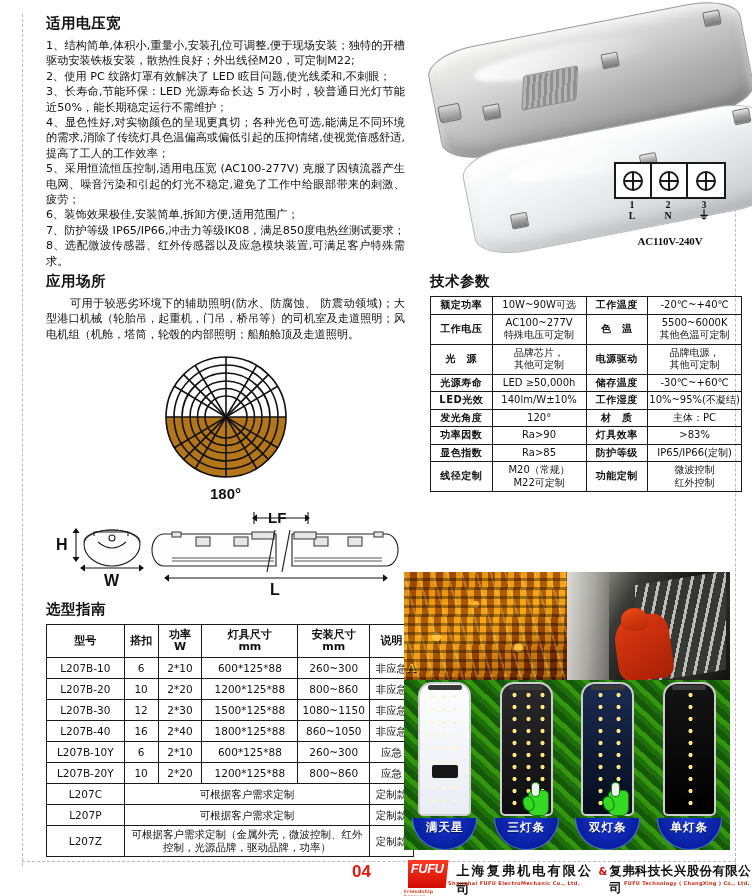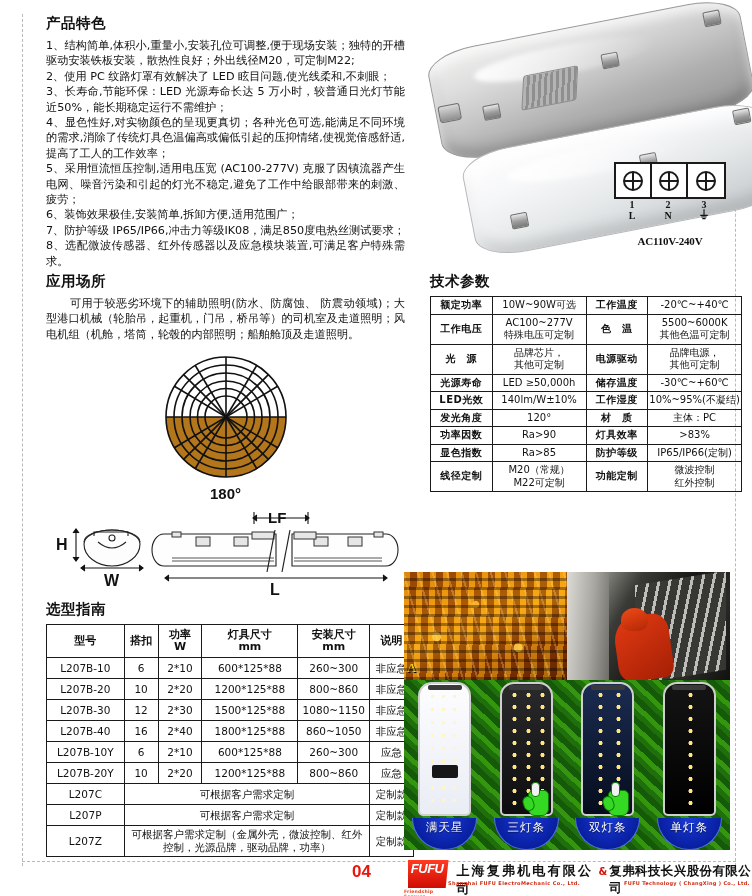--- a/index.html
+++ b/index.html
@@ -272,21 +272,21 @@
   .bal {
     position: absolute; left: 6%; right: 6%; bottom: 0; height: 32px;
     background: radial-gradient(ellipse at 50% 0%, #1b3bd6 0%, #0a22a8 60%, #04156e 100%);
     border-radius: 0 0 50% 50% / 0 0 100% 100%;
     border: 1px solid #4f6cf0;
     border-top: none;
     display: flex; align-items: flex-start; justify-content: center;
     padding-top: 2px;
   }
   .bal span {
-    font-size: 11.5px; font-weight: normal; color: #ffffff;
+    font-size: 11.5px; font-weight: bold; color: #ffffff;
     letter-spacing: 1px;
     text-shadow: 0 1px 1px rgba(0,0,0,.6);
   }
   .hand {
     position: absolute; width: 21px; height: 26px; z-index: 5;
     background: #35d923;
     border-radius: 5px 5px 7px 7px;
     border: 1.5px solid #0a7a04;
   }
   .hand::before {
@@ -350,21 +350,21 @@
 
 <div class="page">
 
   <div class="dashed-left"></div>
   <div class="dashed-right"></div>
   <div class="dashed-bot"></div>
 
   <div class="top">
 
     <div class="features">
-      <div class="sec-title">产品特色</div>
+      <div class="sec-title">适用电压宽</div>
       <div class="body">
         <p>1、结构简单,体积小,重量小,安装孔位可调整,便于现场安装；独特的开槽驱动安装铁板安装，散热性良好；外出线径M20，可定制M22;</p>
         <p>2、使用 PC 纹路灯罩有效解决了 LED 眩目问题,使光线柔和,不刺眼；</p>
         <p>3、长寿命,节能环保：LED 光源寿命长达 5 万小时，较普通日光灯节能近50%，能长期稳定运行不需维护；</p>
         <p>4、显色性好,对实物颜色的呈现更真切；各种光色可选,能满足不同环境的需求,消除了传统灯具色温偏高或偏低引起的压抑情绪,使视觉倍感舒适,提高了工人的工作效率；</p>
         <p>5、采用恒流恒压控制,适用电压宽 (AC100-277V) 克服了因镇流器产生电网、噪音污染和引起的灯光不稳定,避免了工作中给眼部带来的刺激、疲劳；</p>
         <p>6、装饰效果极佳,安装简单,拆卸方便,适用范围广；</p>
         <p>7、防护等级 IP65/IP66,冲击力等级IK08，满足850度电热丝测试要求；</p>
         <p>8、选配微波传感器、红外传感器以及应急模块装置,可满足客户特殊需求。</p>
       </div>

